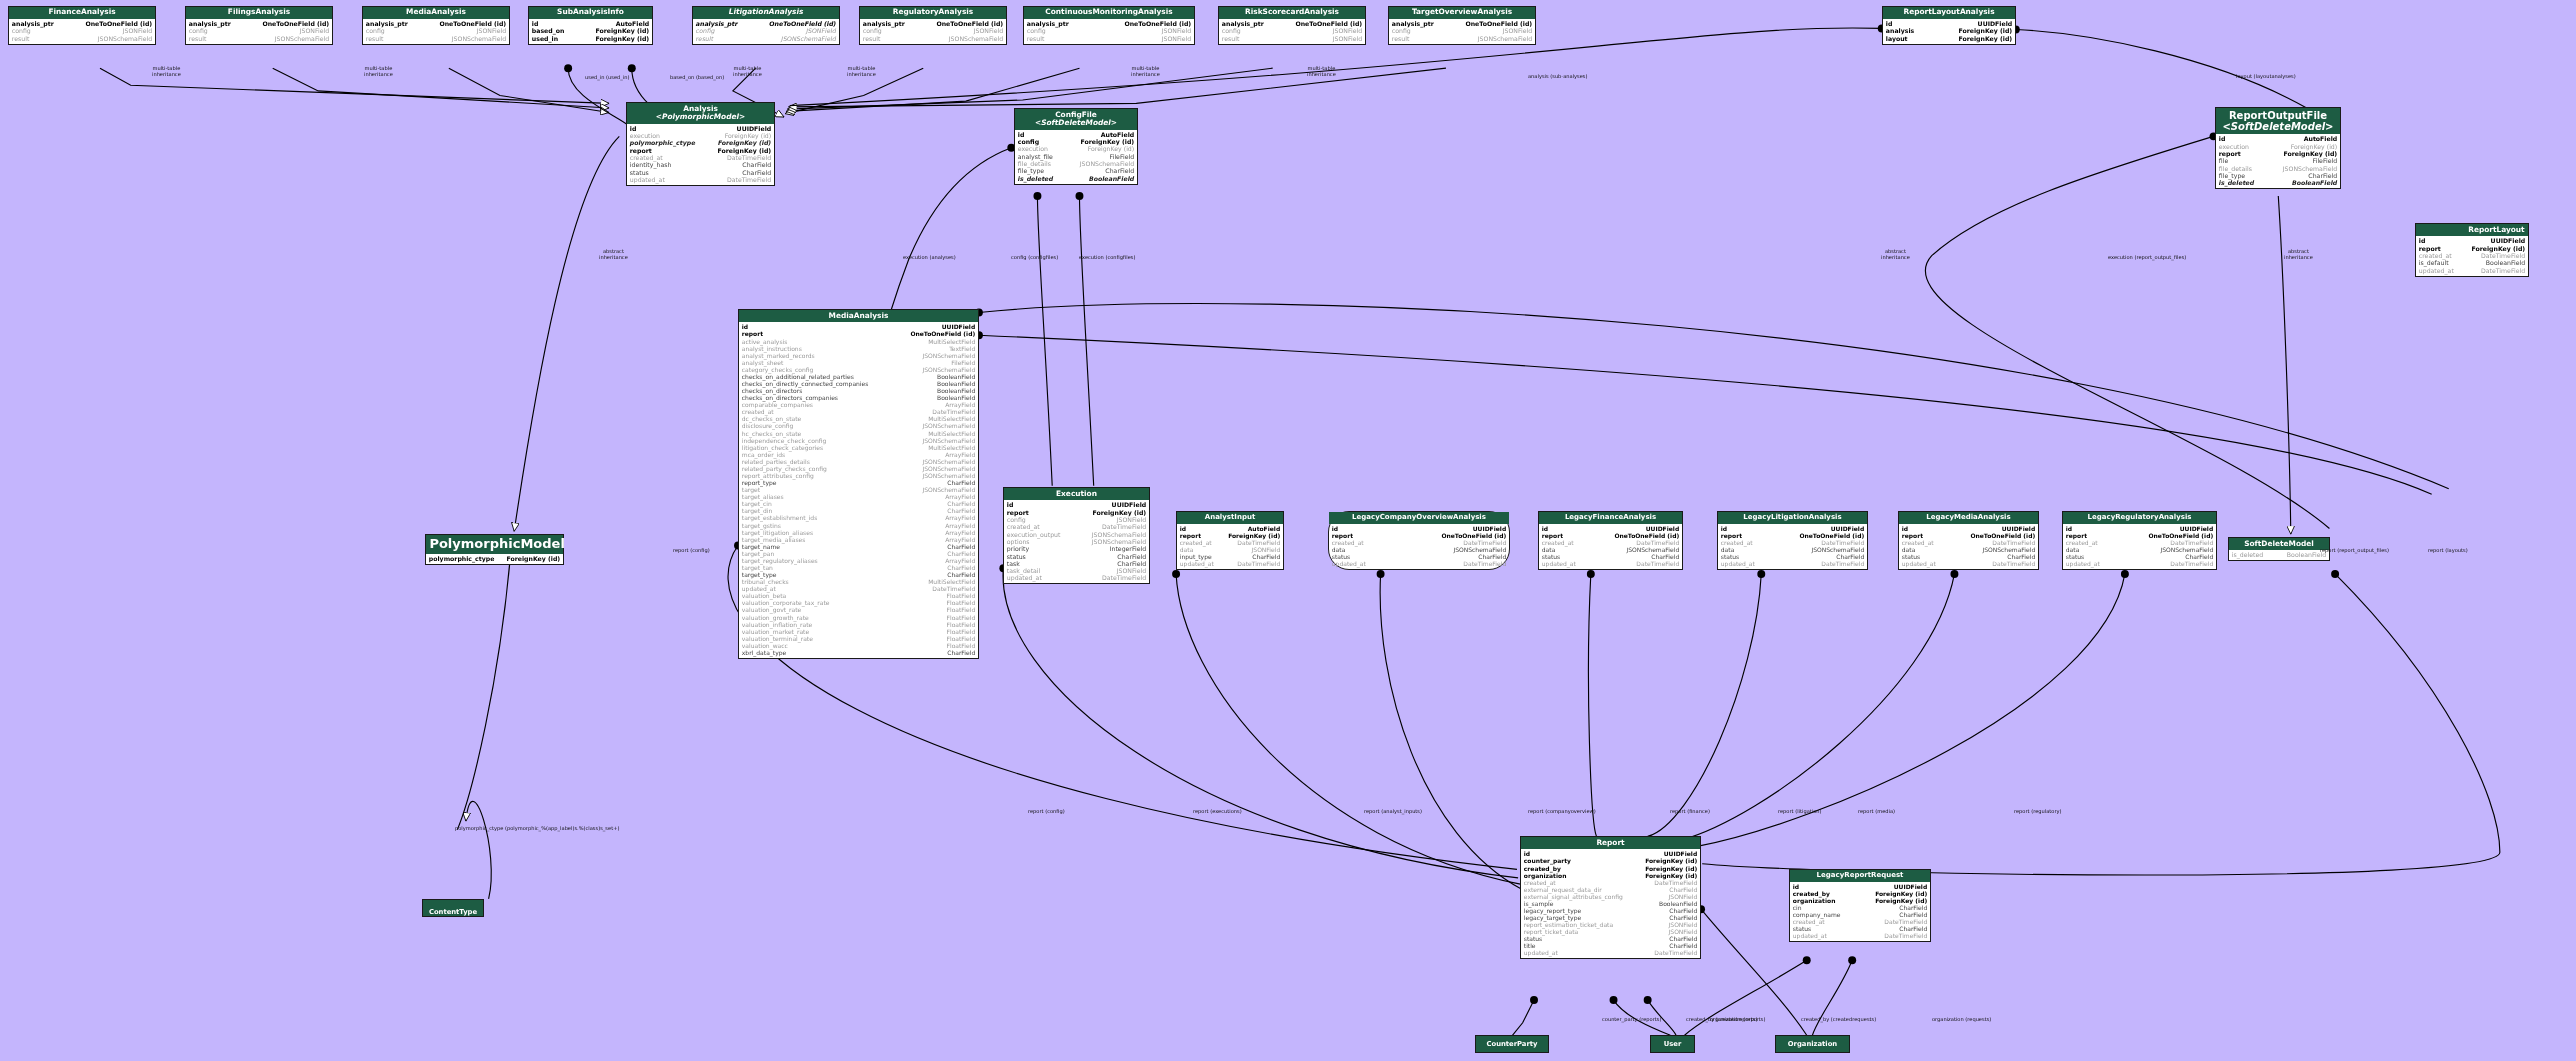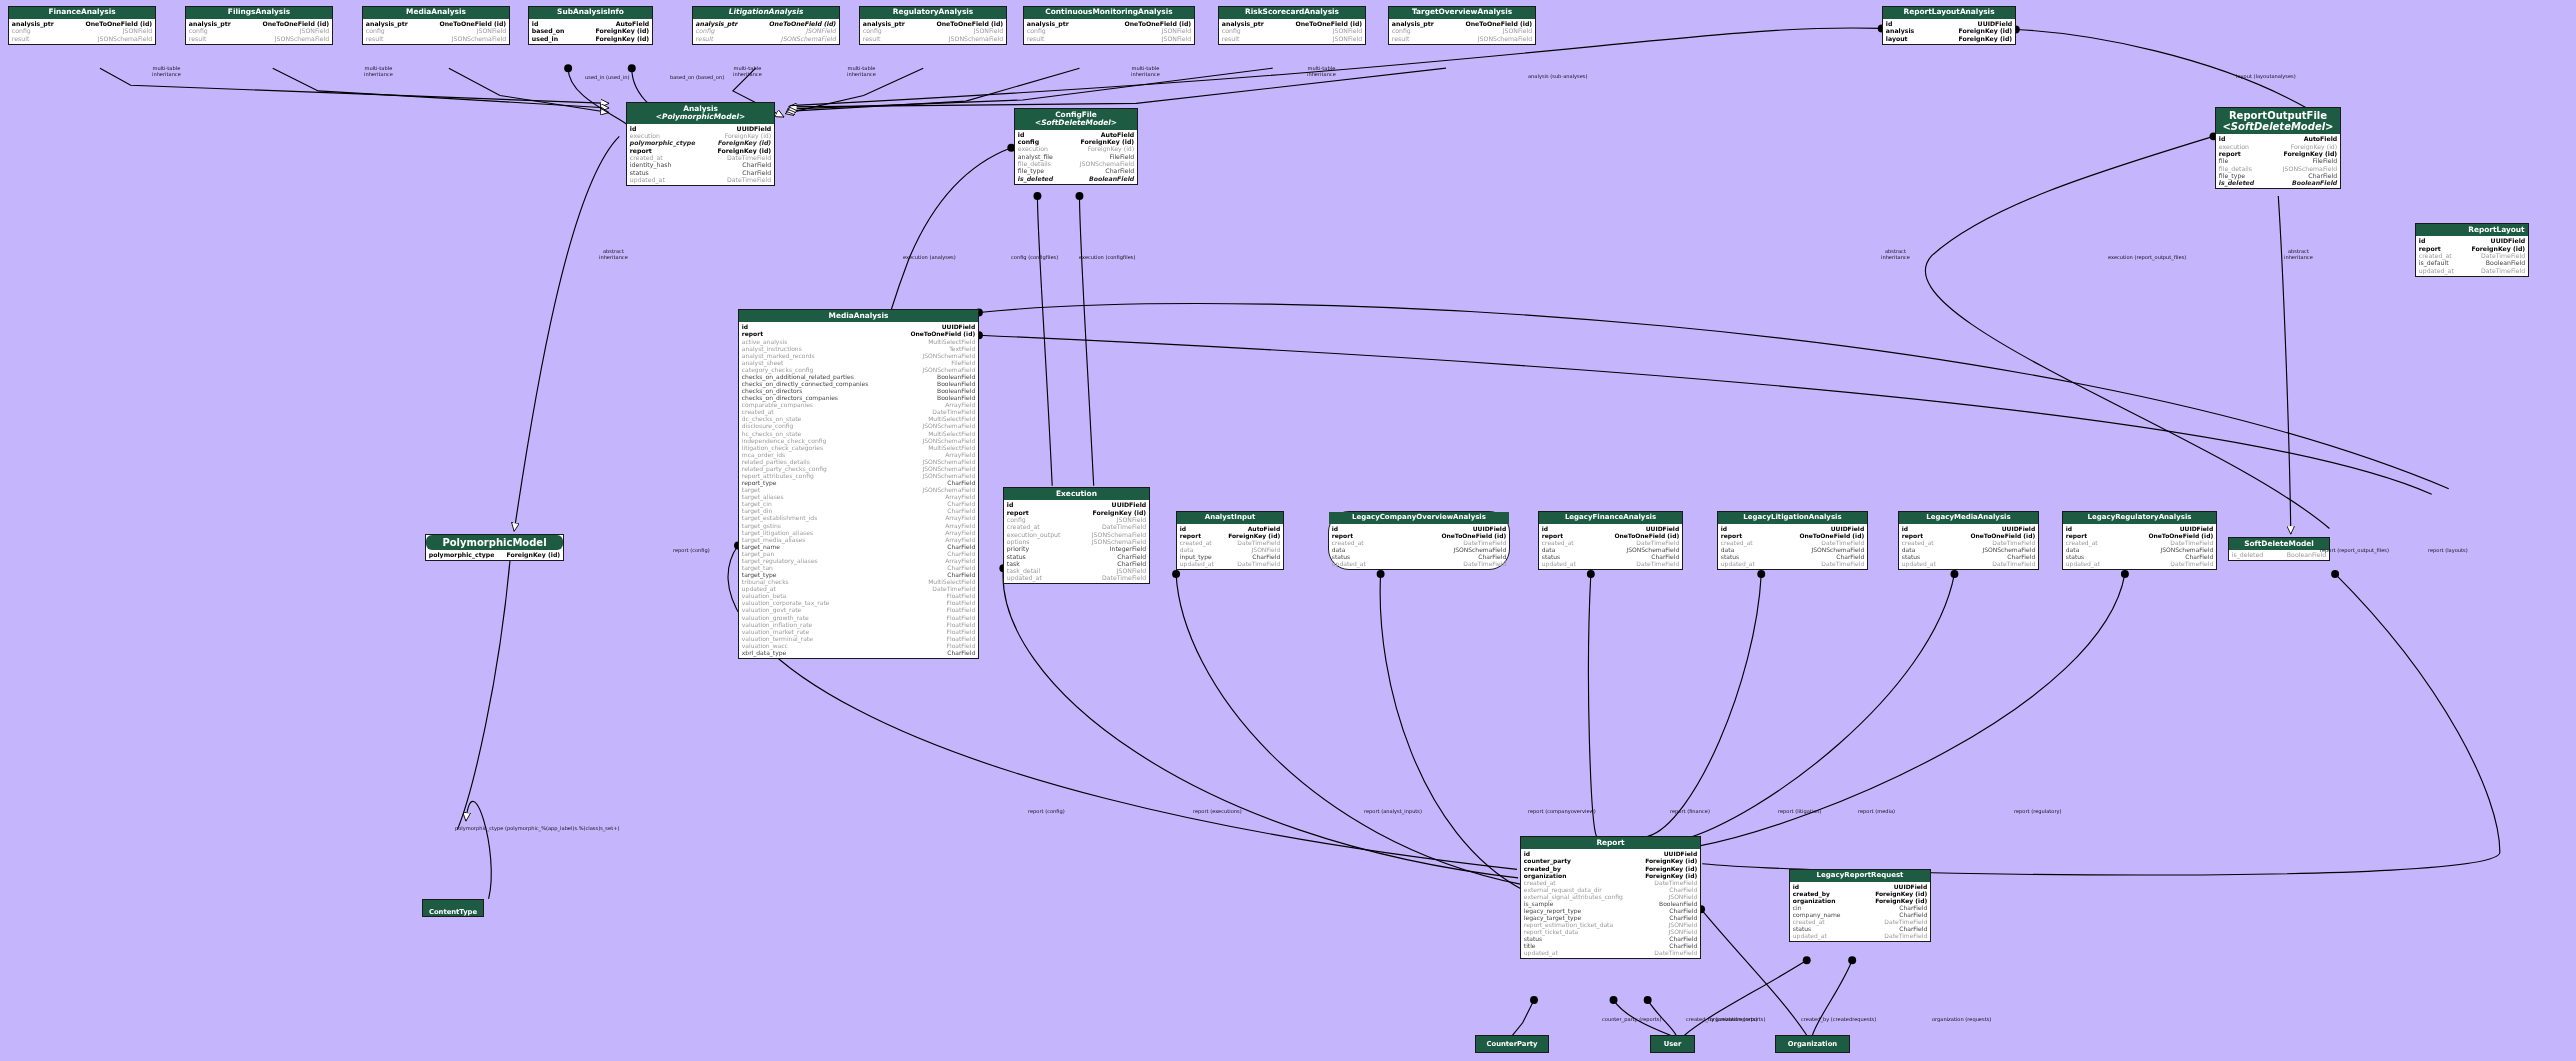--- a/index.html
+++ b/index.html
@@ -863,21 +863,21 @@
             <span class="fn">status</span>
             <span class="ft">CharField</span>
           </div>
           <div class="row dim">
             <span class="fn">updated_at</span>
             <span class="ft">DateTimeField</span>
           </div>
         </div>
       </div>
       <div class="tbl" style="left: 425px; top: 534px; width: 139px;">
-        <div class="hdr" style="font-size: 10px; border-radius: 6px;">
+        <div class="hdr" style="font-size: 13px;">
           <span class="tname">PolymorphicModel</span>
         </div>
         <div class="rows" style="font-size: 6.2px;">
           <div class="row fk">
             <span class="fn">polymorphic_ctype</span>
             <span class="ft">ForeignKey (id)</span>
           </div>
         </div>
       </div>
       <div class="tbl" style="left: 2228px; top: 537px; width: 102px;">

